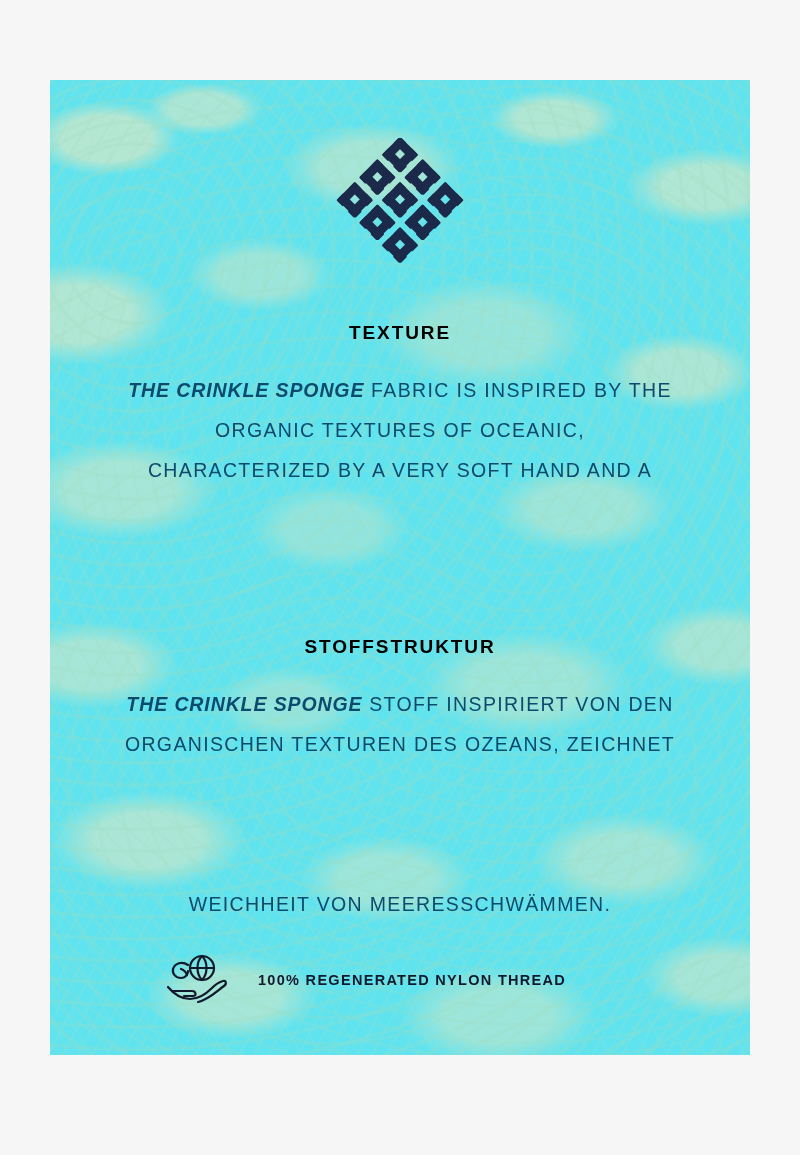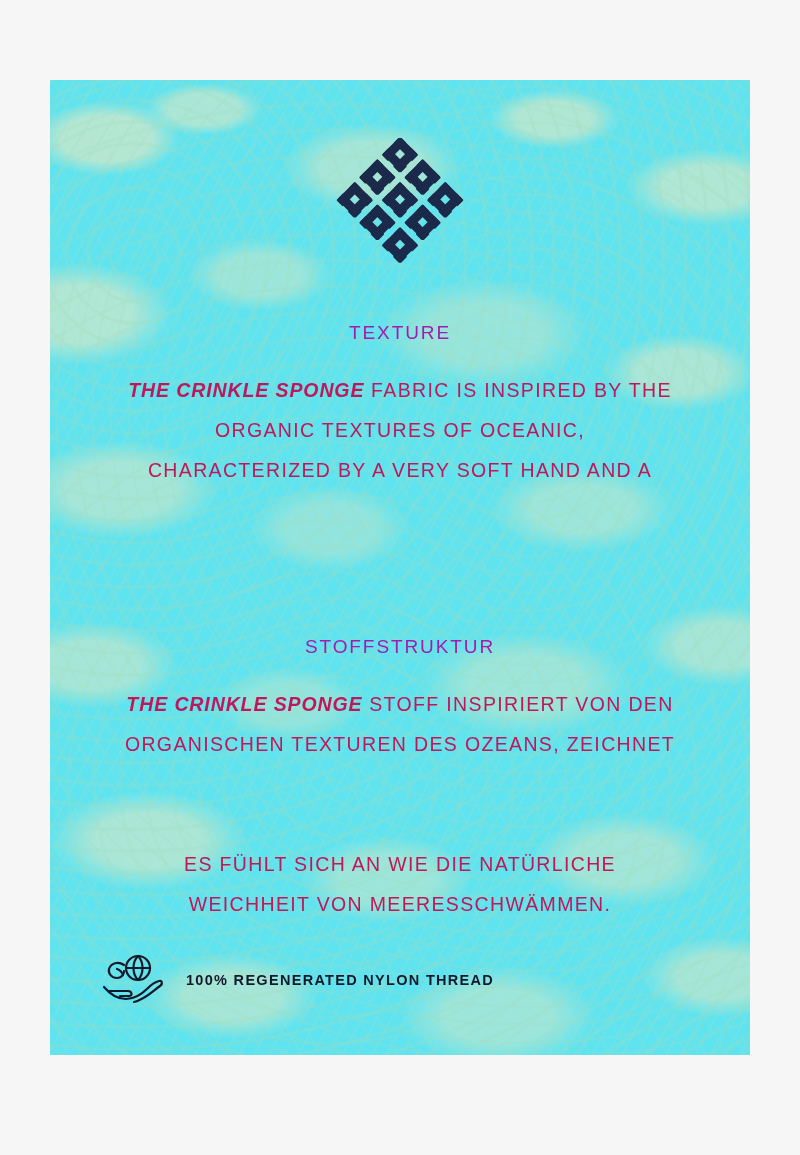--- a/index.html
+++ b/index.html
@@ -79,53 +79,53 @@
     color: #131c2e;
   }
   .weave-icon {
     display: flex;
     justify-content: center;
     margin-top: 18px;
     margin-bottom: 54px;
   }
   .section-title {
     font-size: 19px;
-    font-weight: normal;
+    font-weight: bold;
     letter-spacing: 1.9px;
-    color: #a21caf;
+    color: #000000;
     margin: 0 0 26px 0;
     text-transform: uppercase;
   }
   .body-text {
     font-size: 19.5px;
     line-height: 40px;
     letter-spacing: 1.35px;
-    color: #be185d;
+    color: #0c4a6e;
     margin: 0 auto;
     max-width: 620px;
     text-transform: uppercase;
   }
   .body-text .brand {
     font-weight: bold;
     font-style: italic;
     letter-spacing: 0.9px;
   }
   .block-gap {
     height: 66px;
   }
   .footer {
     position: absolute;
     left: 0;
     right: 0;
     bottom: 44px;
     display: flex;
     align-items: center;
     justify-content: flex-start;
-    padding-left: 52px;
-    gap: 22px;
+    padding-left: 116px;
+    gap: 30px;
   }
   .footer-label {
     font-size: 14.5px;
     font-weight: bold;
     letter-spacing: 1.3px;
     color: #111a2c;
     text-transform: uppercase;
   }
 </style>
 </head>
@@ -194,21 +194,21 @@
       </p>
 
       <div class="block-gap"></div>
 
       <h2 class="section-title">STOFFSTRUKTUR</h2>
       <p class="body-text">
         <span class="brand">THE CRINKLE SPONGE</span><span> STOFF INSPIRIERT VON DEN</span><br>
         <span>ORGANISCHEN TEXTUREN DES OZEANS, ZEICHNET</span><br>
         <br>
         <br>
-        <span>ES FÜHLT SICH AN WIE DIE NATÜRLICHE</span><br>
+        <br>
         <span>WEICHHEIT VON MEERESSCHWÄMMEN.</span>
       </p>
 
       <div class="footer">
         <span>
           <svg width="62" height="58" viewBox="0 0 62 58" aria-hidden="true">
             <g fill="none" stroke="#111a2c" stroke-width="2.2" stroke-linecap="round" stroke-linejoin="round">
               <circle cx="36" cy="19" r="12"></circle>
               <path d="M24 19 h24"></path>
               <path d="M36 7 c6 6 6 18 0 24 c-6 -6 -6 -18 0 -24z"></path>

